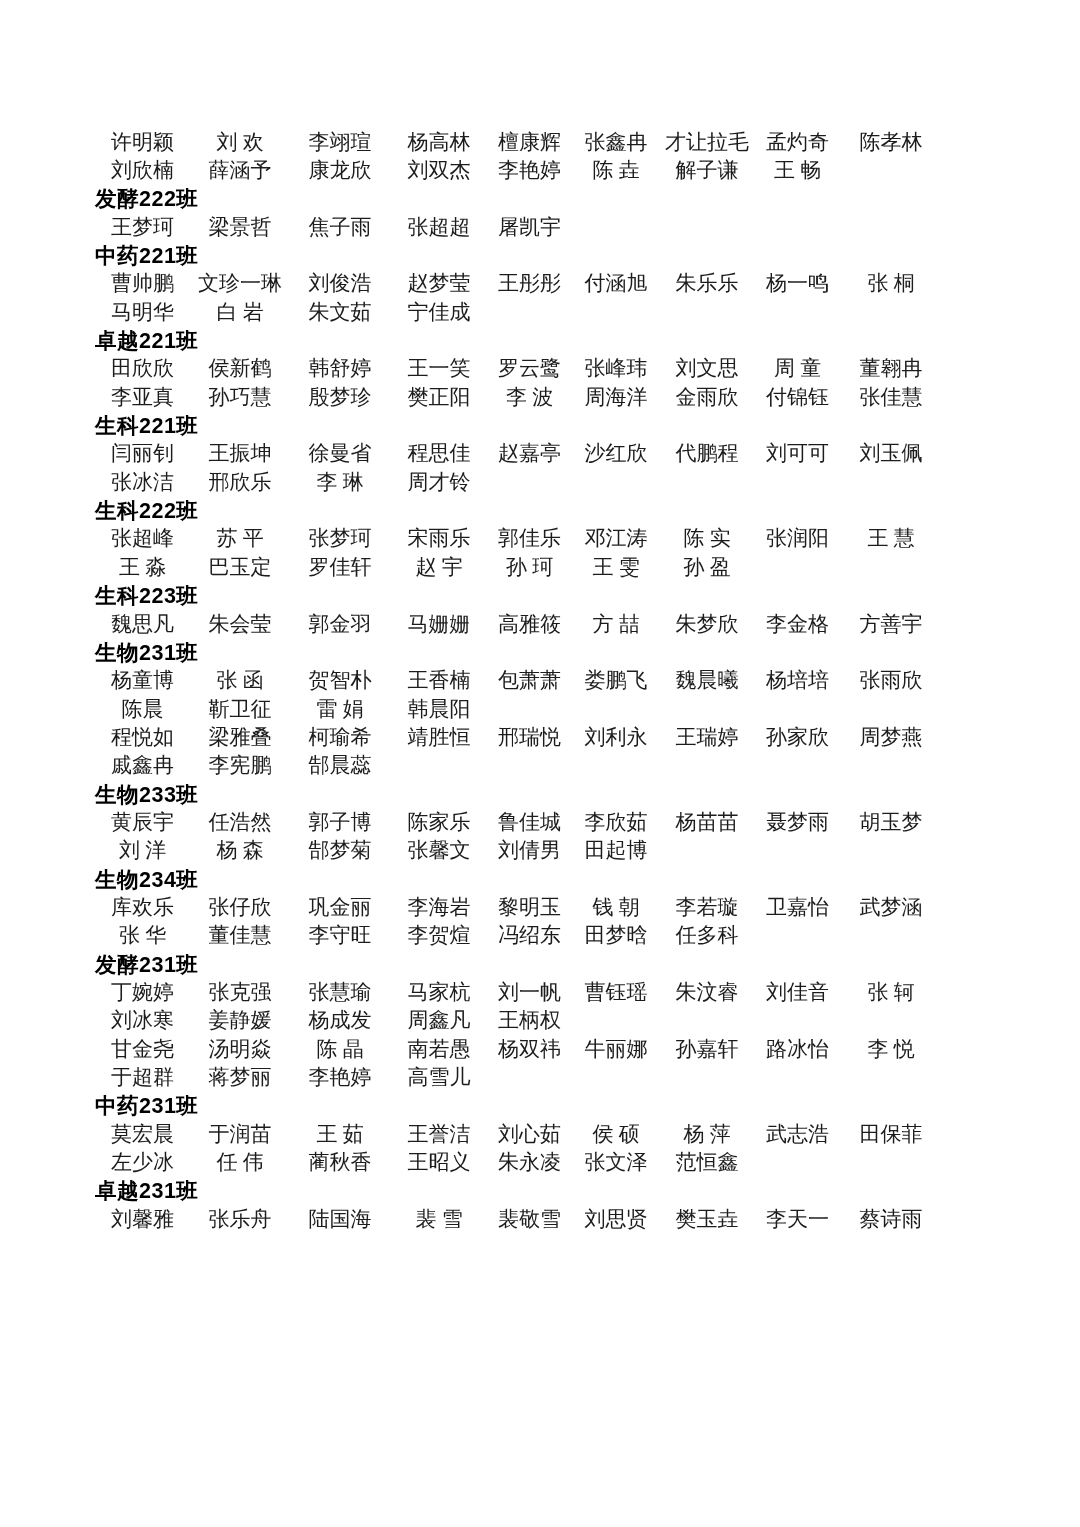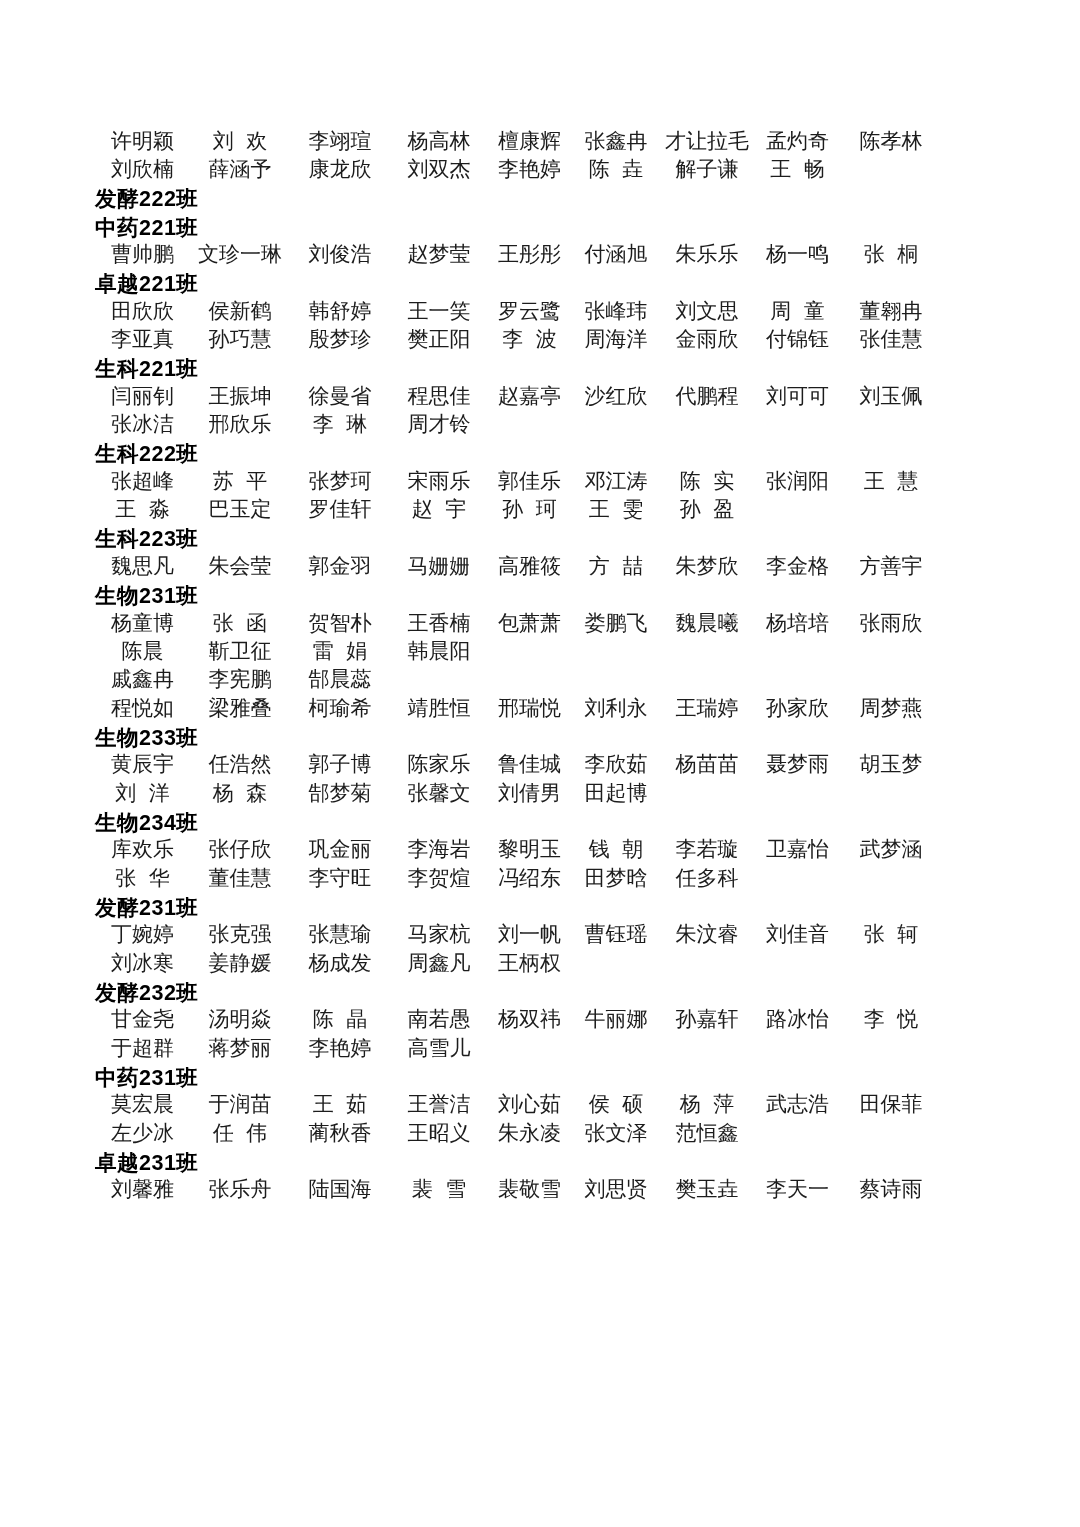--- a/index.html
+++ b/index.html
@@ -19,21 +19,20 @@
     position: absolute;
     left: 95px;
     top: 128px;
     width: 845px;
   }
   .name-row {
     display: grid;
     grid-template-columns: 95px 100px 100px 98px 83px 90px 92px 89px 98px;
     height: 28.35px;
     align-items: center;
-    font-family: Liberation Mono, monospace;
   }
   .cell {
     text-align: center;
     font-size: 21px;
     white-space: pre;
     line-height: 1;
   }
   .class-header {
     height: 28.35px;
     display: flex;
@@ -64,32 +63,45 @@
       <div class="cell">刘欣楠</div>
       <div class="cell">薛涵予</div>
       <div class="cell">康龙欣</div>
       <div class="cell">刘双杰</div>
       <div class="cell">李艳婷</div>
       <div class="cell">陈 垚</div>
       <div class="cell">解子谦</div>
       <div class="cell">王 畅</div>
     </div>
     <div class="class-header">发酵222班</div>
+    <div class="name-row">
+      <div class="cell">王梦珂</div>
+      <div class="cell">梁景哲</div>
+      <div class="cell">焦子雨</div>
+      <div class="cell">张超超</div>
+      <div class="cell">屠凯宇</div>
+    </div>
     <div class="class-header">中药221班</div>
     <div class="name-row">
       <div class="cell">曹帅鹏</div>
       <div class="cell">文珍一琳</div>
       <div class="cell">刘俊浩</div>
       <div class="cell">赵梦莹</div>
       <div class="cell">王彤彤</div>
       <div class="cell">付涵旭</div>
       <div class="cell">朱乐乐</div>
       <div class="cell">杨一鸣</div>
       <div class="cell">张 桐</div>
     </div>
+    <div class="name-row">
+      <div class="cell">马明华</div>
+      <div class="cell">白 岩</div>
+      <div class="cell">朱文茹</div>
+      <div class="cell">宁佳成</div>
+    </div>
     <div class="class-header">卓越221班</div>
     <div class="name-row">
       <div class="cell">田欣欣</div>
       <div class="cell">侯新鹤</div>
       <div class="cell">韩舒婷</div>
       <div class="cell">王一笑</div>
       <div class="cell">罗云鹭</div>
       <div class="cell">张峰玮</div>
       <div class="cell">刘文思</div>
       <div class="cell">周 童</div>
@@ -169,35 +181,35 @@
       <div class="cell">杨培培</div>
       <div class="cell">张雨欣</div>
     </div>
     <div class="name-row">
       <div class="cell">陈晨</div>
       <div class="cell">靳卫征</div>
       <div class="cell">雷 娟</div>
       <div class="cell">韩晨阳</div>
     </div>
     <div class="name-row">
-      <div class="cell">戚鑫冉</div>
-      <div class="cell">李宪鹏</div>
-      <div class="cell">郜晨蕊</div>
-    </div>
-    <div class="name-row">
       <div class="cell">程悦如</div>
       <div class="cell">梁雅叠</div>
       <div class="cell">柯瑜希</div>
       <div class="cell">靖胜恒</div>
       <div class="cell">邢瑞悦</div>
       <div class="cell">刘利永</div>
       <div class="cell">王瑞婷</div>
       <div class="cell">孙家欣</div>
       <div class="cell">周梦燕</div>
     </div>
+    <div class="name-row">
+      <div class="cell">戚鑫冉</div>
+      <div class="cell">李宪鹏</div>
+      <div class="cell">郜晨蕊</div>
+    </div>
     <div class="class-header">生物233班</div>
     <div class="name-row">
       <div class="cell">黄辰宇</div>
       <div class="cell">任浩然</div>
       <div class="cell">郭子博</div>
       <div class="cell">陈家乐</div>
       <div class="cell">鲁佳城</div>
       <div class="cell">李欣茹</div>
       <div class="cell">杨苗苗</div>
       <div class="cell">聂梦雨</div>
@@ -244,21 +256,20 @@
       <div class="cell">刘佳音</div>
       <div class="cell">张 轲</div>
     </div>
     <div class="name-row">
       <div class="cell">刘冰寒</div>
       <div class="cell">姜静媛</div>
       <div class="cell">杨成发</div>
       <div class="cell">周鑫凡</div>
       <div class="cell">王柄权</div>
     </div>
-    <div class="class-header">发酵232班</div>
     <div class="name-row">
       <div class="cell">甘金尧</div>
       <div class="cell">汤明焱</div>
       <div class="cell">陈 晶</div>
       <div class="cell">南若愚</div>
       <div class="cell">杨双祎</div>
       <div class="cell">牛丽娜</div>
       <div class="cell">孙嘉轩</div>
       <div class="cell">路冰怡</div>
       <div class="cell">李 悦</div>

